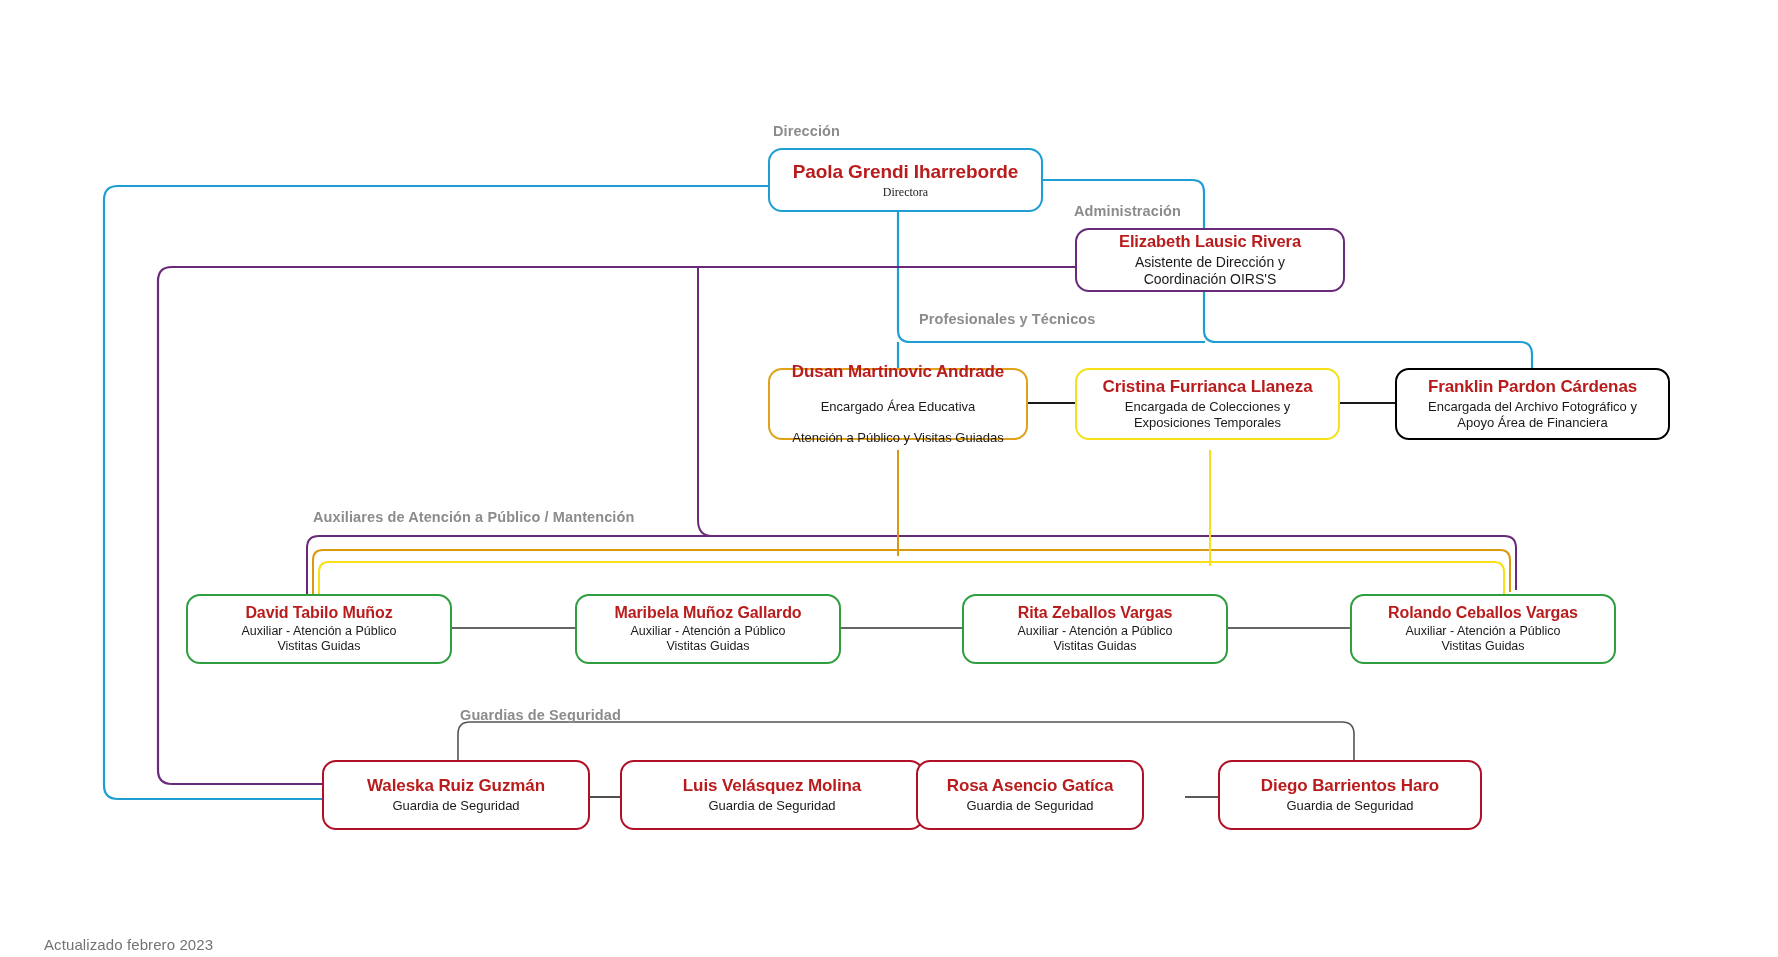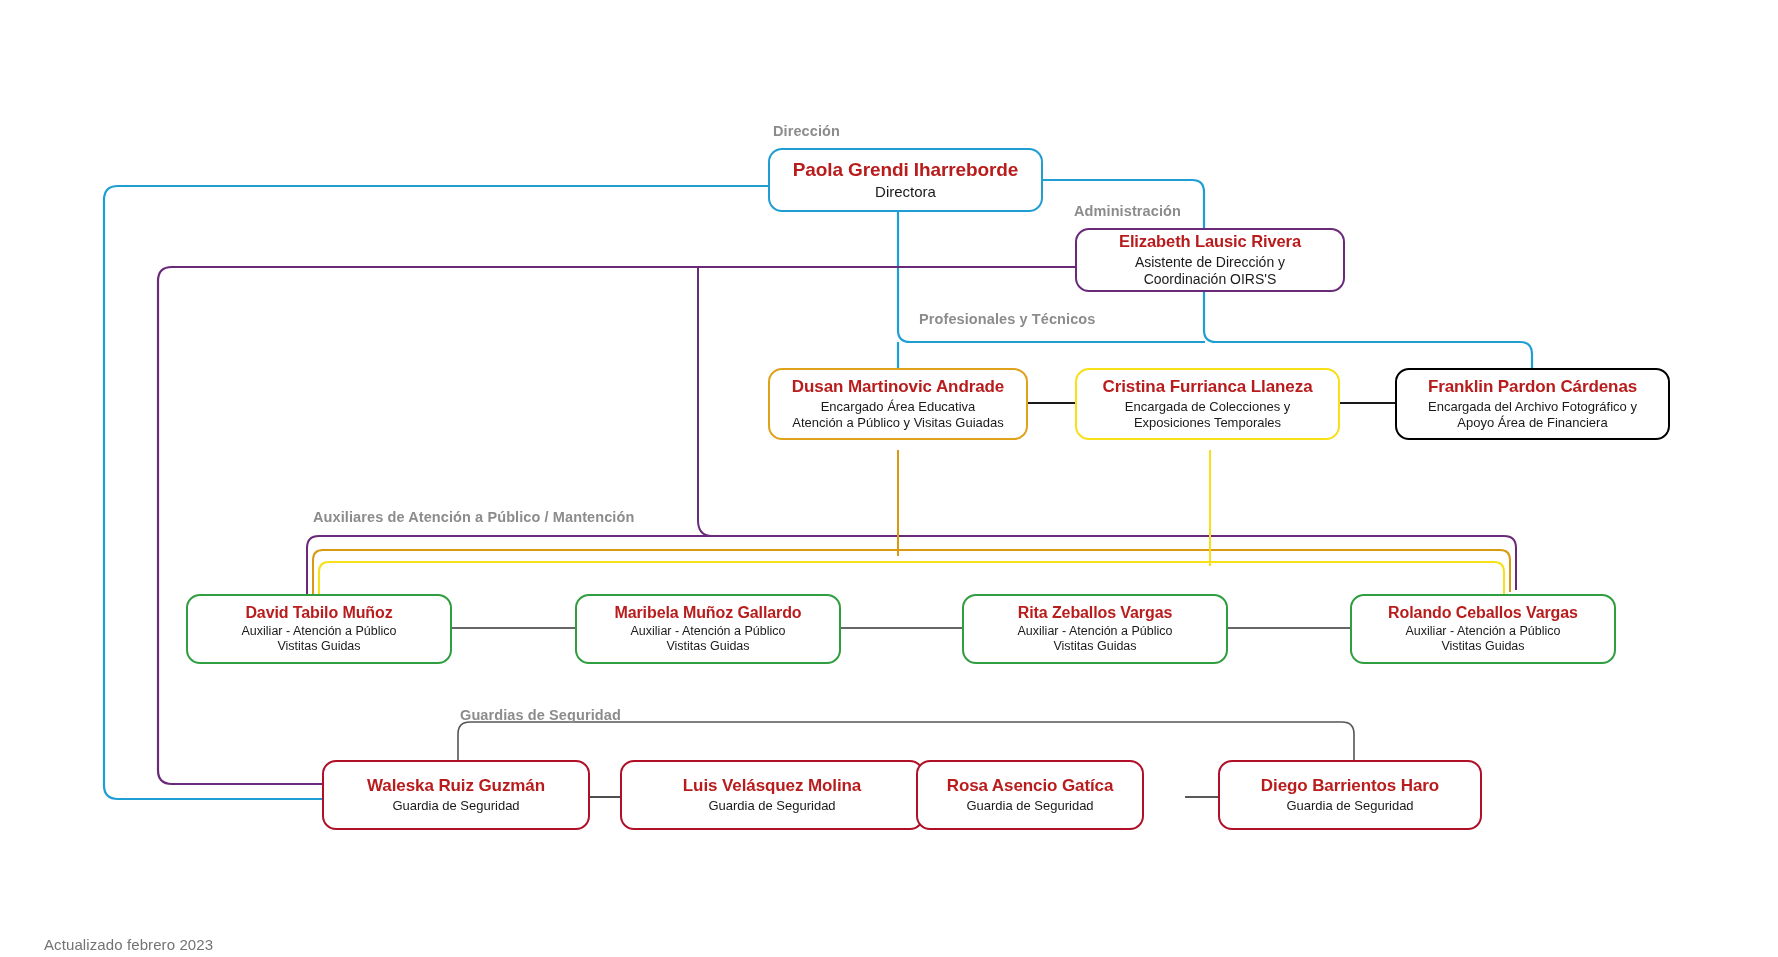--- a/index.html
+++ b/index.html
@@ -48,21 +48,21 @@
   .footer{
     position:absolute;
     color:#737373;
     font-size:15px;
     letter-spacing:0.1px;
     white-space:nowrap;
     z-index:6;
   }
   
   .lvl1 .nm{font-size:19px;}
-  .lvl1 .rl{font-size:15px;}
+  .lvl1 .rl{font-size:12px;font-family:Liberation Serif, serif;}
   .lvl2 .nm{font-size:16.5px;}
   .lvl2 .rl{font-size:14px;}
   .lvl3 .nm{font-size:17px;}
   .lvl3 .rl{font-size:13px;}
   .lvl4 .nm{font-size:16px;}
   .lvl4 .rl{font-size:12.5px;}
   .lvl5 .nm{font-size:17px;}
   .lvl5 .rl{font-size:13px;}
 </style>
 </head>
@@ -121,21 +121,21 @@
     <div class="nm">Paola Grendi Iharreborde</div>
     <div class="rl">Directora</div>
   </div>
 
   <div class="node lvl2" style="left:1075px;top:228px;width:270px;height:64px;border-color:#6a2a7a;">
     <div class="nm">Elizabeth Lausic Rivera</div>
     <div class="rl">Asistente de Dirección y</div>
     <div class="rl" style="margin-top:0;">Coordinación OIRS'S</div>
   </div>
 
-  <div class="node lvl3" style="left:768px;top:368px;width:260px;height:72px;border-color:#e0a21a;">
+  <div class="node lvl3" style="left:768px;top:368px;width:260px;height:72px;border-color:#e0a21a;gap:15px;">
     <div class="nm">Dusan Martinovic Andrade</div>
     <div class="rl">Encargado Área Educativa</div>
     <div class="rl" style="margin-top:0;">Atención a Público y Visitas Guiadas</div>
   </div>
 
   <div class="node lvl3" style="left:1075px;top:368px;width:265px;height:72px;border-color:#f7e018;">
     <div class="nm">Cristina Furrianca Llaneza</div>
     <div class="rl">Encargada de Colecciones y</div>
     <div class="rl" style="margin-top:0;">Exposiciones Temporales</div>
   </div>

